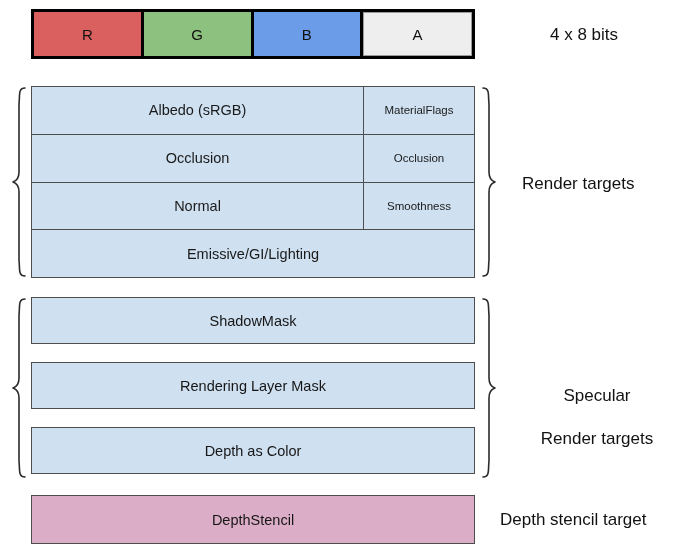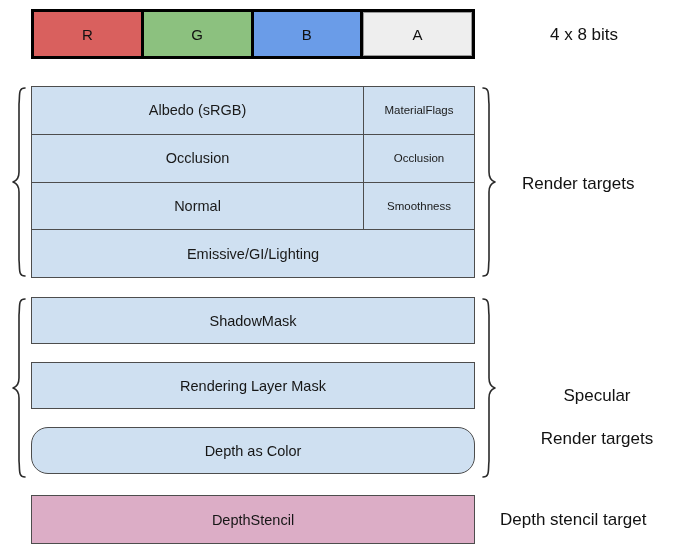--- a/index.html
+++ b/index.html
@@ -198,21 +198,21 @@
   <div class="side-label" style="left:522px; top:173px;">Render targets</div>
 
   <div class="blk opt-box" style="top:297px;">
     <span>ShadowMask</span>
   </div>
 
   <div class="blk opt-box" style="top:362px;">
     <span>Rendering Layer Mask</span>
   </div>
 
-  <div class="blk opt-box" style="top:427px;border-radius:17px;">
+  <div class="blk opt-box" style="top:427px;">
     <span>Depth as Color</span>
   </div>
 
   <div class="side-label" style="left:522px; top:363px; text-align:center; width:150px;">
     <div>Specular</div>
     <div>Render targets</div>
   </div>
 
   <div class="blk depth-box">
     <span>DepthStencil</span>

